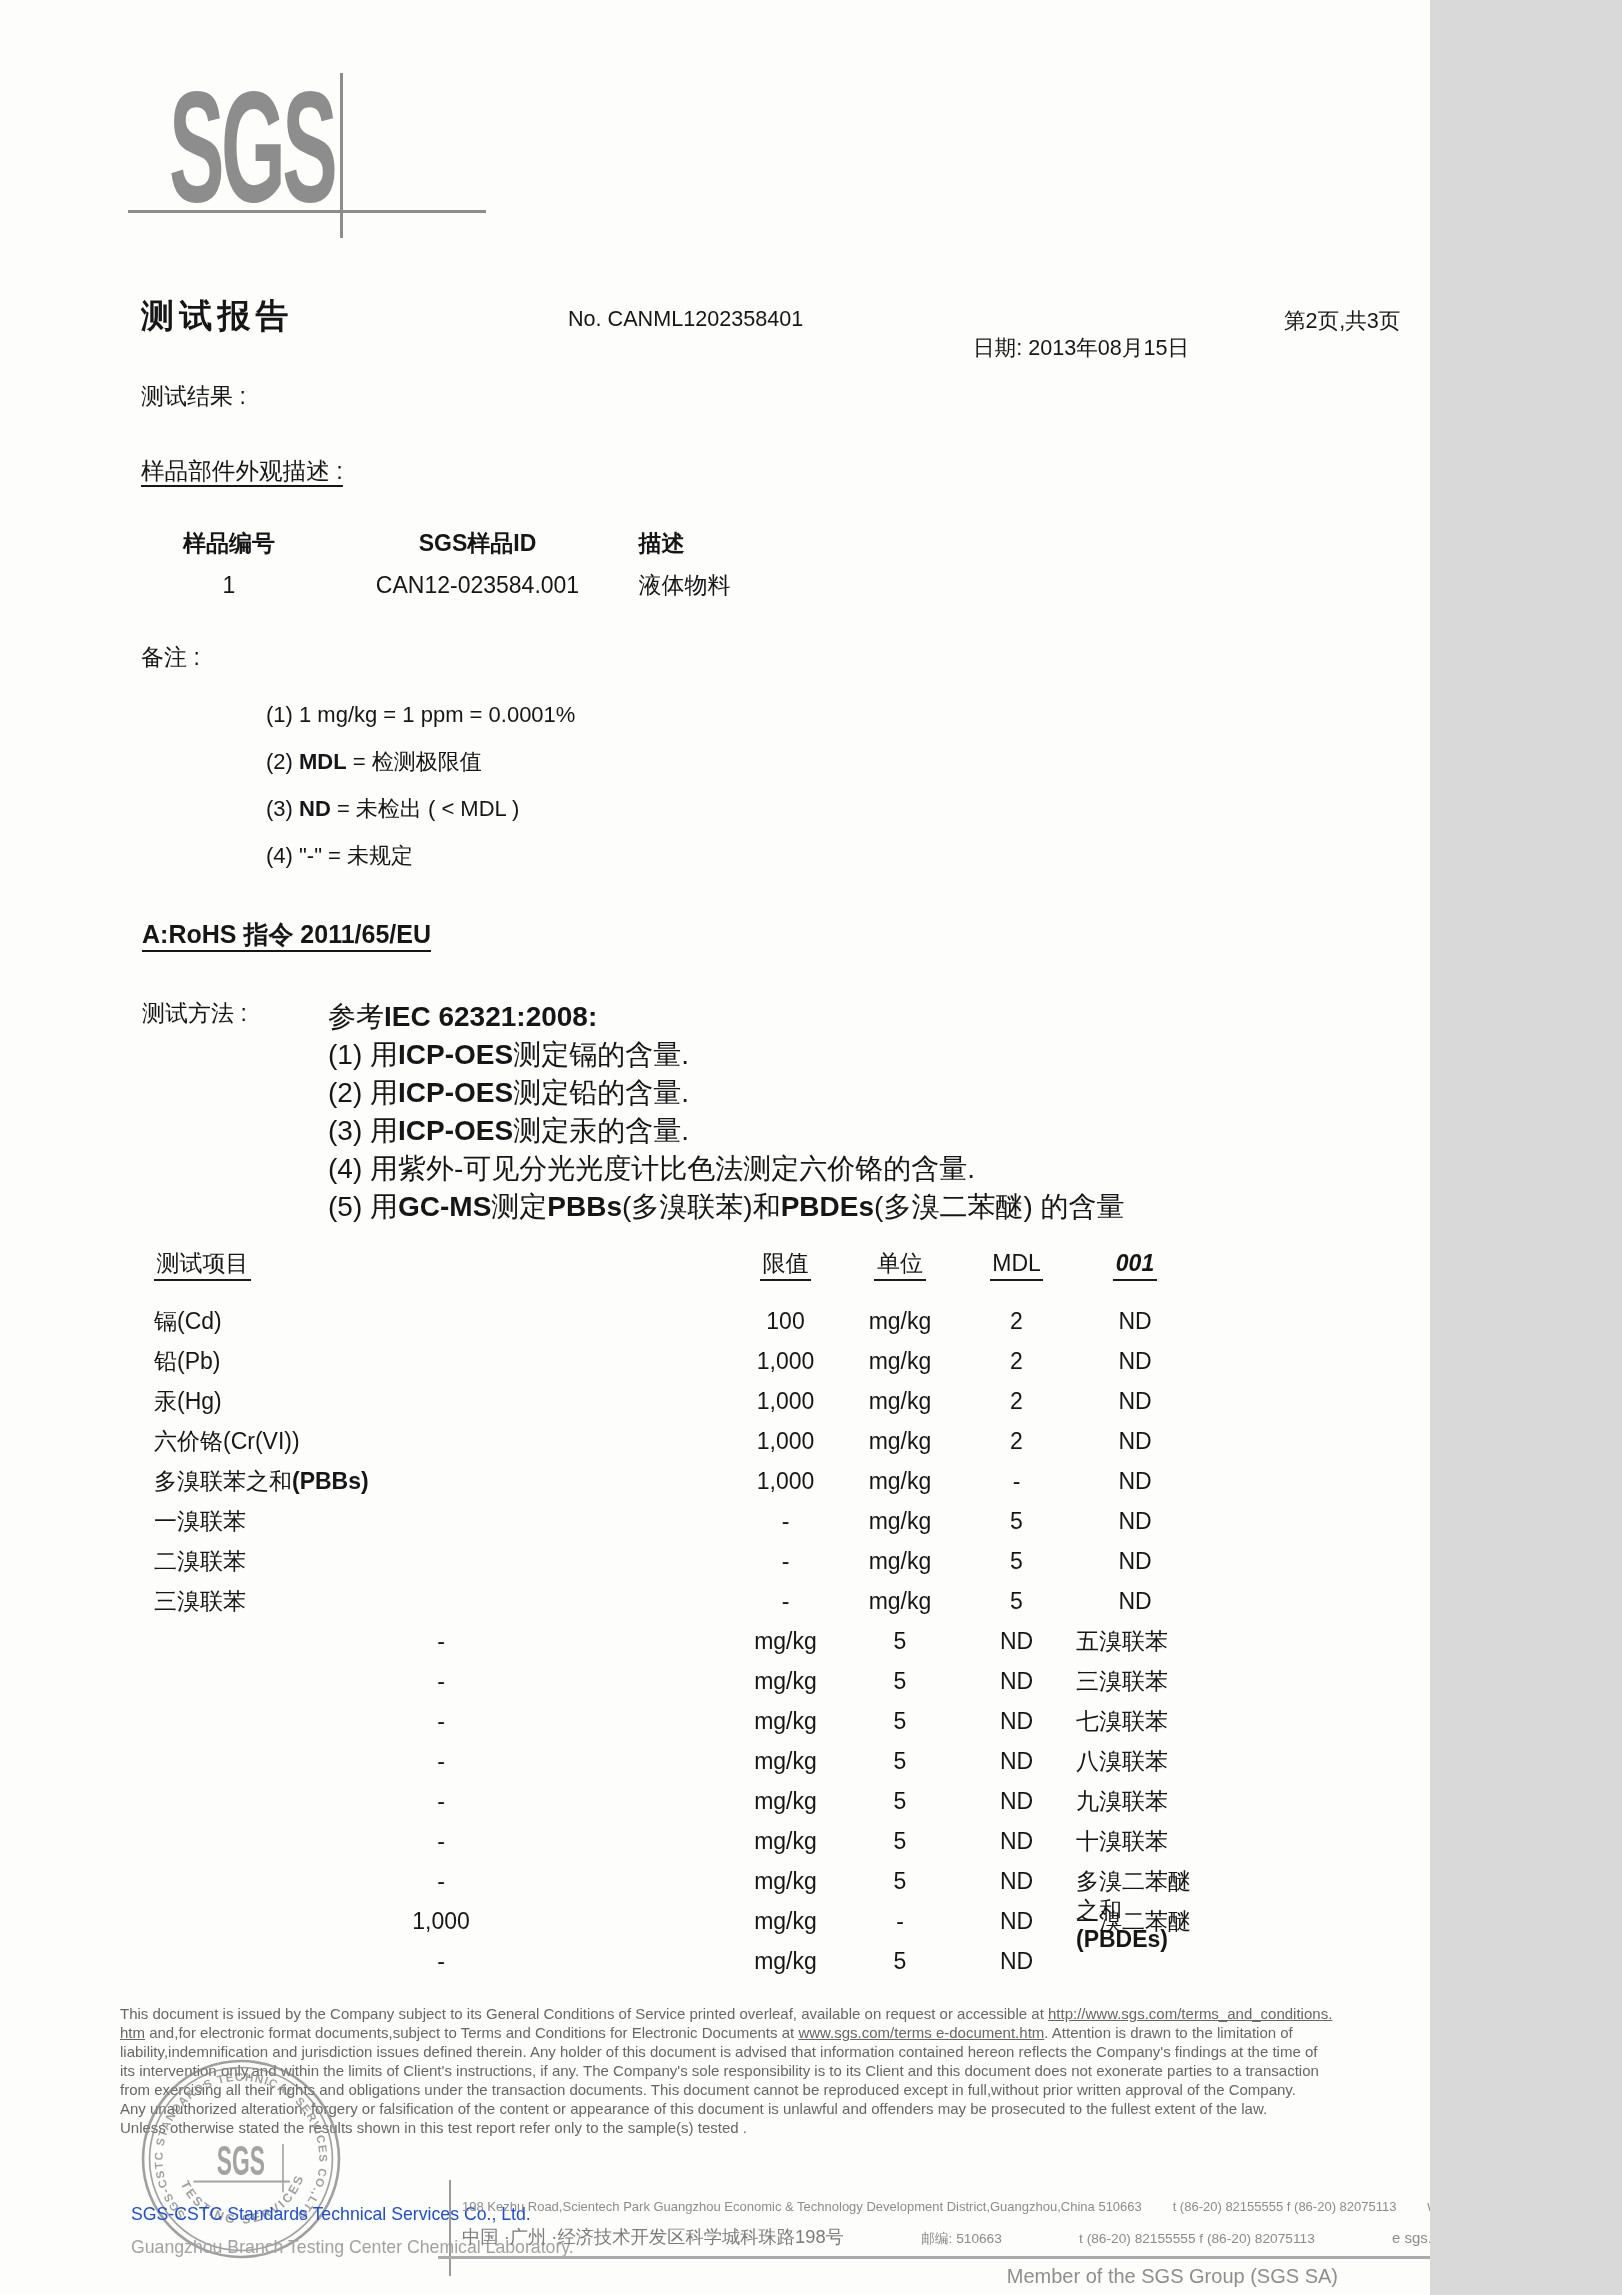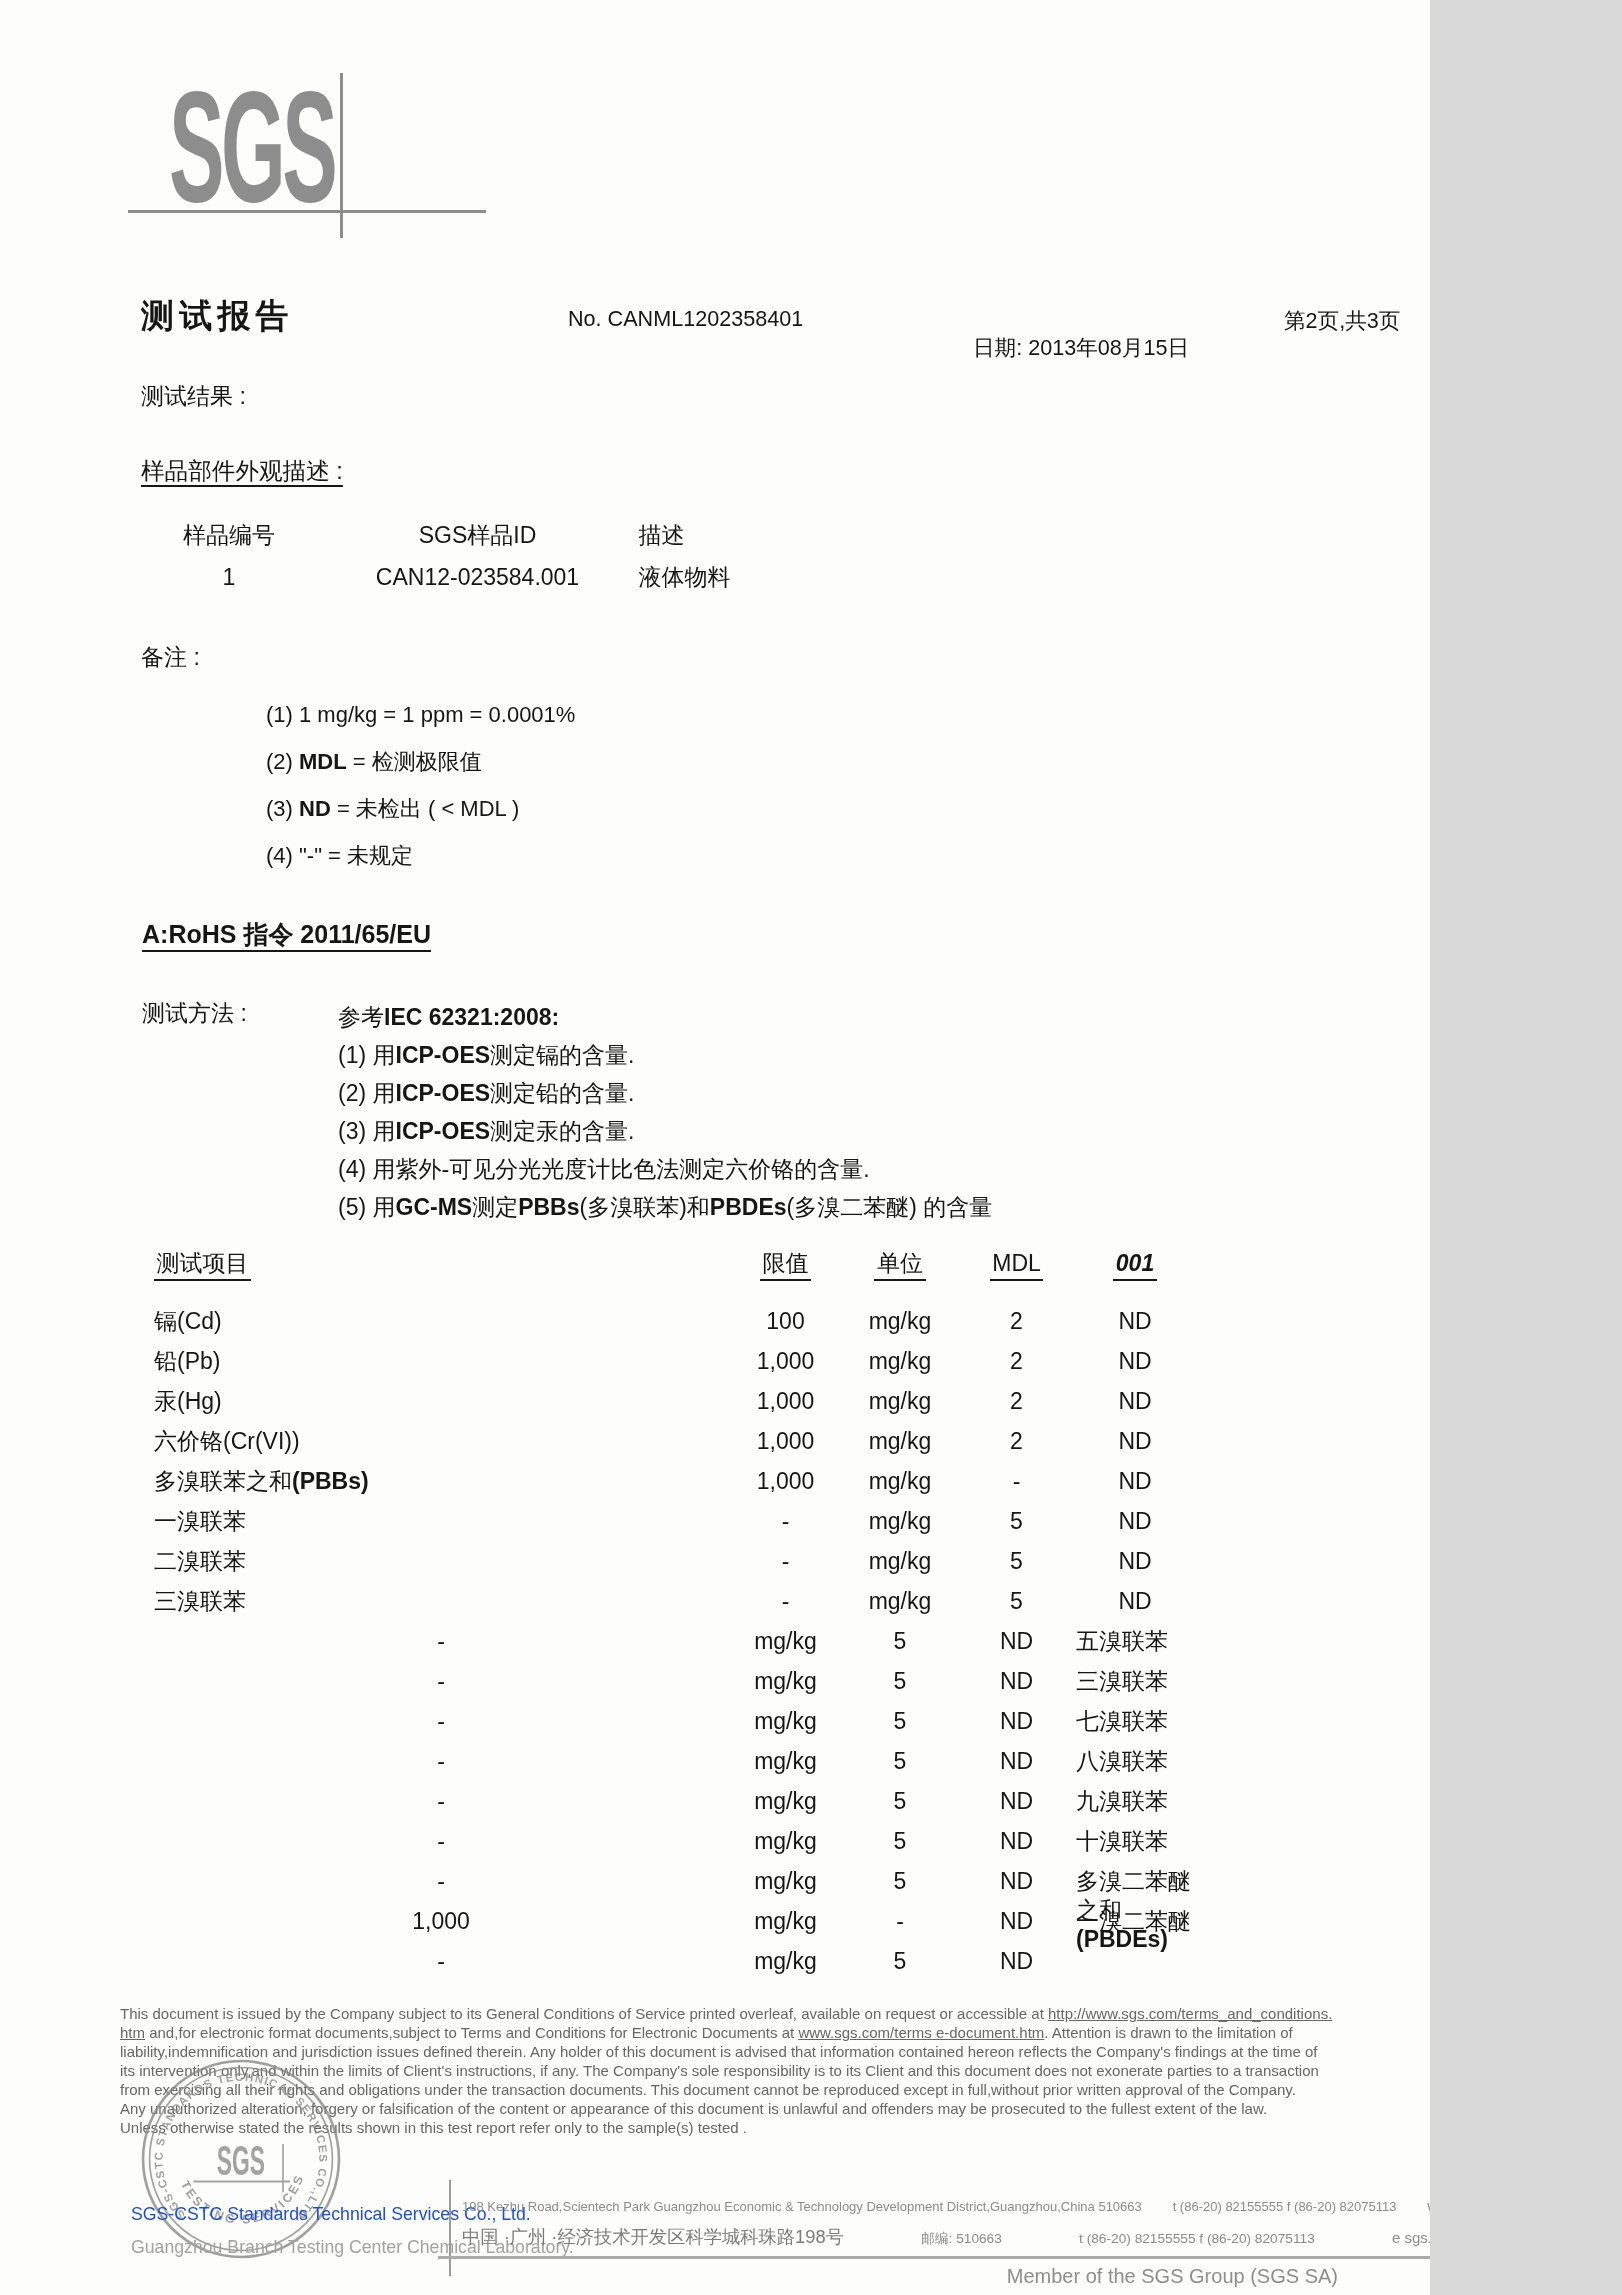--- a/index.html
+++ b/index.html
@@ -18,31 +18,31 @@
   .report-no{left:568px;top:306px;font-size:21.6px;}
   .report-date{left:973px;top:306px;font-size:21.6px;margin-top:27px;}
   .page-info{left:1284px;top:306px;font-size:21.6px;}
 
   .lbl-results{left:141px;top:381px;font-size:23px;}
   .h-sample{left:141px;top:455px;font-size:23.6px;text-decoration:underline;
             text-underline-offset:5.9px;text-decoration-thickness:1.6px;}
 
   .sample-grid{left:131px;top:522px;display:grid;grid-template-columns:196px 301px 236px;
                font-size:23px;line-height:1.2;}
-  .sg-h{font-weight:normal;height:42px;text-align:center;}
+  .sg-h{font-weight:bold;height:42px;text-align:center;margin-top:8px;}
   .sg-c{text-align:center;}
   .sg-left{text-align:left;padding-left:10.5px;}
 
   .lbl-remark{left:141px;top:642px;font-size:23px;}
   .remark-list{left:266px;top:691px;font-size:22px;line-height:47px;}
 
   .h-rohs{left:142px;top:918px;font-size:25px;font-weight:bold;text-decoration:underline;
           text-underline-offset:6.5px;text-decoration-thickness:2px;}
   .lbl-method{left:142px;top:998px;font-size:23px;}
-  .method-list{left:338px;top:998px;font-size:23px;line-height:38px;}
+  .method-list{left:328px;top:998px;font-size:28px;line-height:38px;}
 
   .results-grid{left:154px;top:1249px;display:grid;
                 grid-template-columns:574px 115px 114px 119px 118px;
                 font-size:23px;line-height:1.25;}
   .rt-hcell{height:58px;}
   .cc{text-align:center;}
   .hu{border-bottom:2px solid #1b1b1b;padding:0 2.6px 3.3px;}
   .h001{font-weight:bold;font-style:italic;}
   .rt-cell{height:40px;}
   .rt-cell.c0{text-align:left;}

